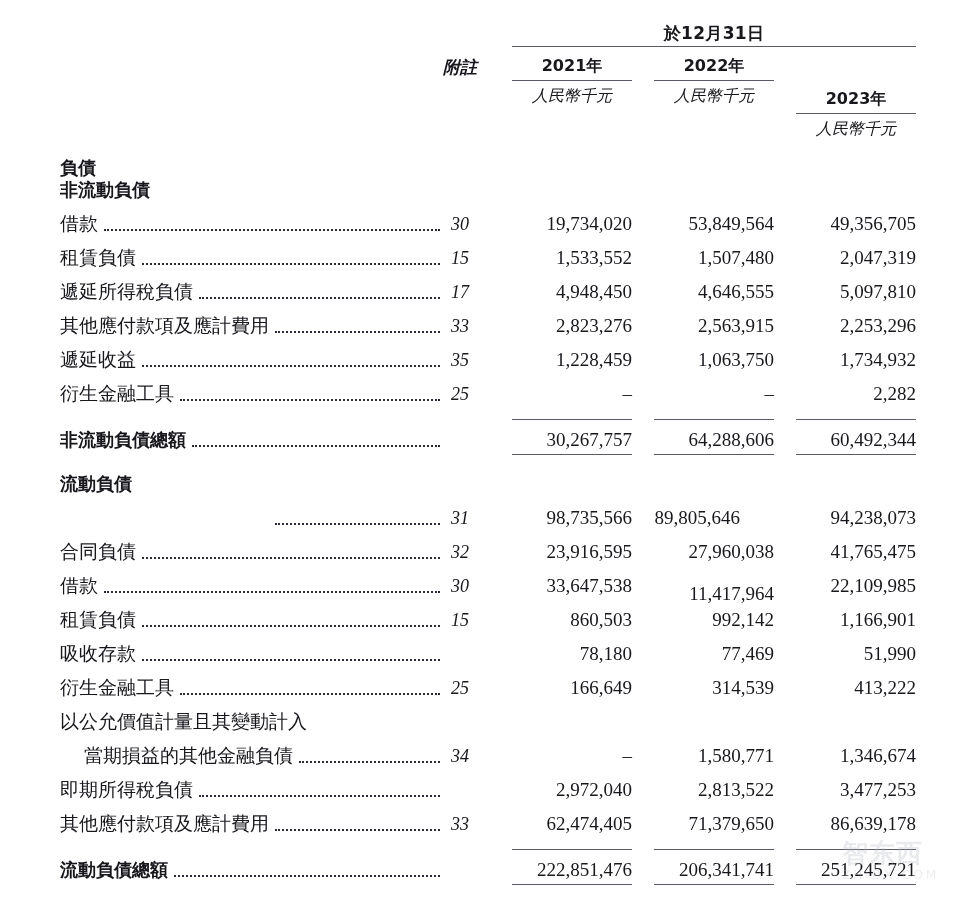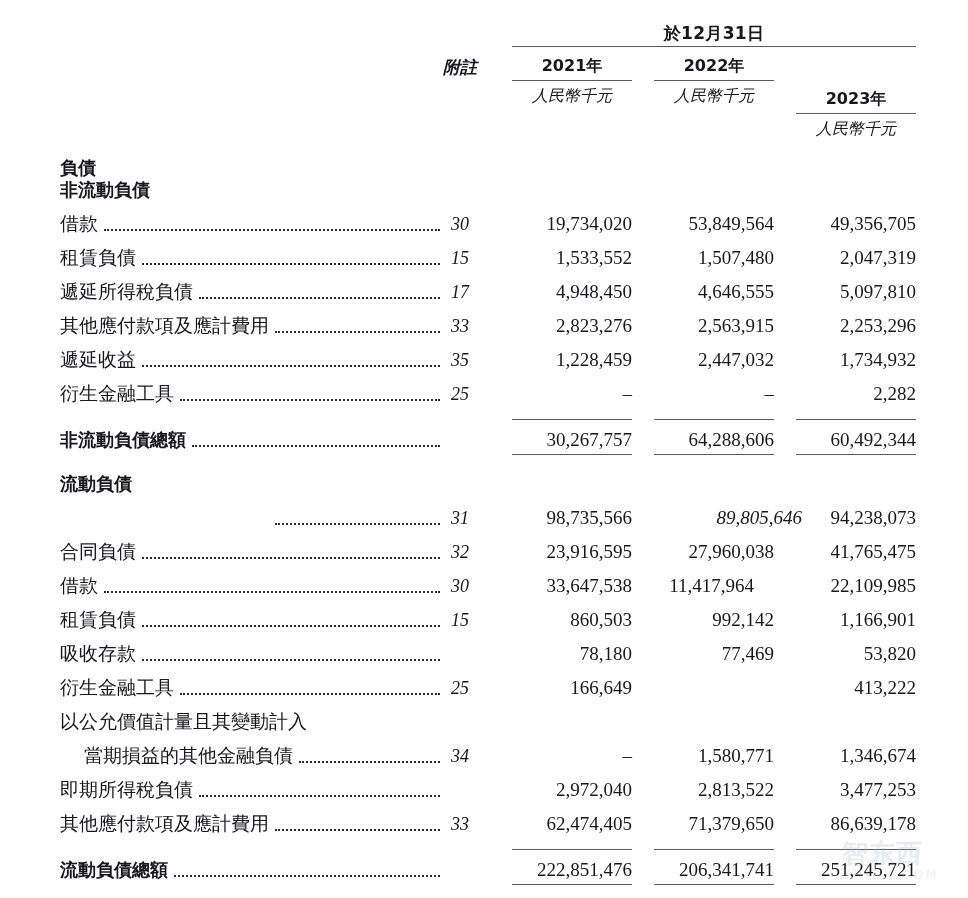--- a/index.html
+++ b/index.html
@@ -235,21 +235,21 @@
         <div class="note">33</div>
         <div class="num" style="left: 512px;">2,823,276</div>
         <div class="num" style="left: 654px;">2,563,915</div>
         <div class="num" style="left: 796px;">2,253,296</div>
       </div>
       <div class="row" style="top: 343px;">
         <div class="lbl serif">遞延收益</div>
         <div class="leader" style="left: 142px; width: 298px;"></div>
         <div class="note">35</div>
         <div class="num" style="left: 512px;">1,228,459</div>
-        <div class="num" style="left: 654px;">2,447,032</div>
+        <div class="num" style="left: 654px;">1,063,750</div>
         <div class="num" style="left: 796px;">1,734,932</div>
       </div>
       <div class="row" style="top: 377px;">
         <div class="lbl serif">衍生金融工具</div>
         <div class="leader" style="left: 180px; width: 260px;"></div>
         <div class="note">25</div>
         <div class="num" style="left: 512px;">–</div>
         <div class="num" style="left: 654px;">–</div>
         <div class="num" style="left: 796px;">2,282</div>
       </div>
@@ -266,59 +266,60 @@
       <div class="rule-bot" style="left: 654px; top: 454px; width: 120px;"></div>
       <div class="rule-top" style="left: 796px; top: 419px; width: 120px;"></div>
       <div class="rule-bot" style="left: 796px; top: 454px; width: 120px;"></div>
       <div class="row" style="top: 467px;">
         <div class="lbl section">流動負債</div>
       </div>
       <div class="row" style="top: 501px;">
         <div class="leader" style="left: 275px; width: 165px;"></div>
         <div class="note">31</div>
         <div class="num" style="left: 512px;">98,735,566</div>
-        <div class="num" style="left: 682px; font-style: italic;">89,805,646</div>
+        <div class="num" style="left: 620px;">89,805,646</div>
         <div class="num" style="left: 796px;">94,238,073</div>
       </div>
       <div class="row" style="top: 535px;">
         <div class="lbl serif">合同負債</div>
         <div class="leader" style="left: 142px; width: 298px;"></div>
         <div class="note">32</div>
         <div class="num" style="left: 512px;">23,916,595</div>
         <div class="num" style="left: 654px;">27,960,038</div>
         <div class="num" style="left: 796px;">41,765,475</div>
       </div>
       <div class="row" style="top: 569px;">
         <div class="lbl serif">借款</div>
         <div class="leader" style="left: 104px; width: 336px;"></div>
         <div class="note">30</div>
         <div class="num" style="left: 512px;">33,647,538</div>
-        <div class="num" style="left: 634px;">11,417,964</div>
+        <div class="num" style="left: 654px; margin-top: 8px;">11,417,964</div>
         <div class="num" style="left: 796px;">22,109,985</div>
       </div>
       <div class="row" style="top: 603px;">
         <div class="lbl serif">租賃負債</div>
         <div class="leader" style="left: 142px; width: 298px;"></div>
         <div class="note">15</div>
         <div class="num" style="left: 512px;">860,503</div>
         <div class="num" style="left: 654px;">992,142</div>
         <div class="num" style="left: 796px;">1,166,901</div>
       </div>
       <div class="row" style="top: 637px;">
         <div class="lbl serif">吸收存款</div>
         <div class="leader" style="left: 142px; width: 298px;"></div>
         <div class="num" style="left: 512px;">78,180</div>
         <div class="num" style="left: 654px;">77,469</div>
-        <div class="num" style="left: 796px;">53,820</div>
+        <div class="num" style="left: 796px;">51,990</div>
       </div>
       <div class="row" style="top: 671px;">
         <div class="lbl serif">衍生金融工具</div>
         <div class="leader" style="left: 180px; width: 260px;"></div>
         <div class="note">25</div>
         <div class="num" style="left: 512px;">166,649</div>
+        <div class="num" style="left: 654px;">314,539</div>
         <div class="num" style="left: 796px;">413,222</div>
       </div>
       <div class="row" style="top: 705px;">
         <div class="lbl serif">以公允價值計量且其變動計入</div>
       </div>
       <div class="row" style="top: 739px;">
         <div class="lbl serif indent">當期損益的其他金融負債</div>
         <div class="leader" style="left: 299px; width: 141px;"></div>
         <div class="note">34</div>
         <div class="num" style="left: 512px;">–</div>

